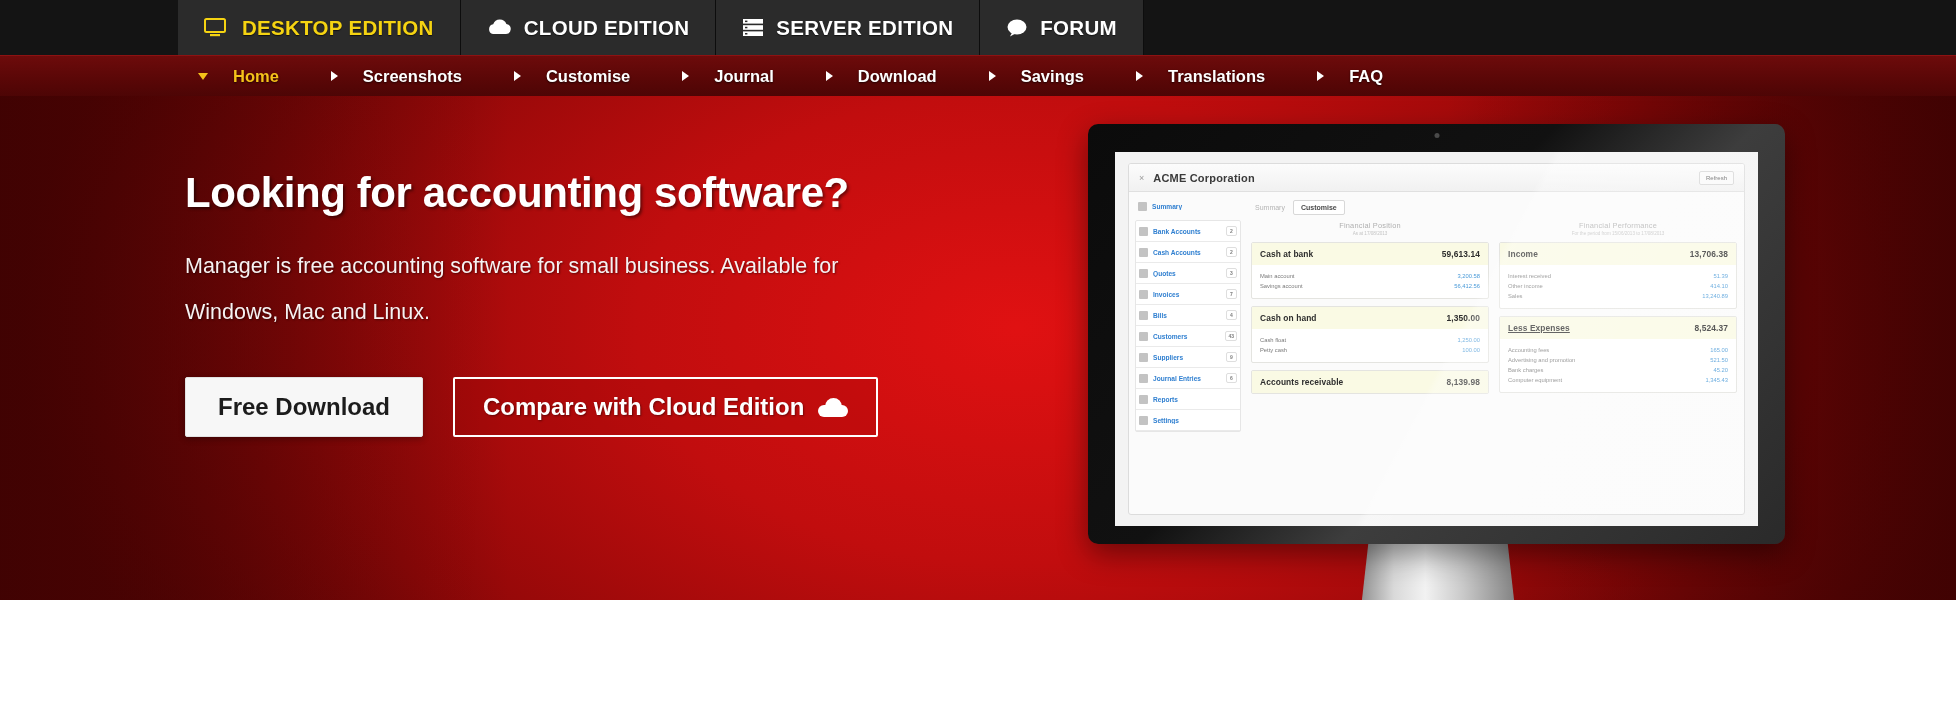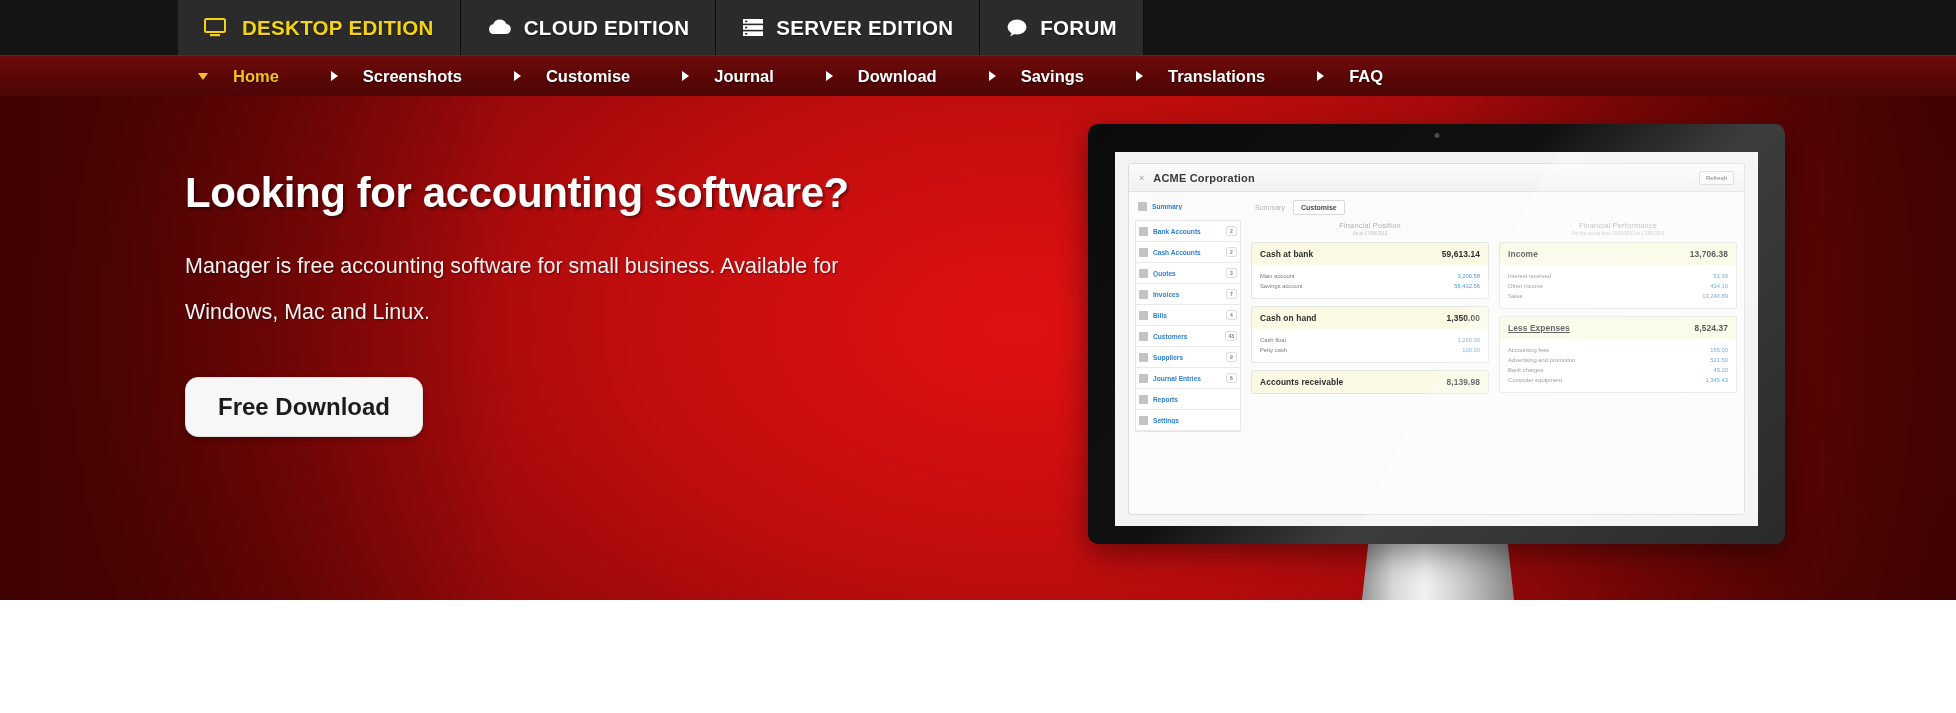--- a/index.html
+++ b/index.html
@@ -98,21 +98,21 @@
     color: #f6f2f2;
     font-size: 21.5px;
     line-height: 46px;
     text-shadow: 1px 1px 2px rgba(0,0,0,.45);
     max-width: 740px;
   }
   .cta-row { margin-top: 42px; display: flex; align-items: flex-start; gap: 30px; }
   .btn {
     display: flex; align-items: center; justify-content: flex-end; gap: 14px;
     height: 60px;
-    border-radius: 13px;
+    border-radius: 2px;
     font-size: 24px;
     font-weight: bold;
     cursor: pointer;
     white-space: nowrap;
   }
   .btn-primary {
     background: #f7f7f7;
     color: #1c1c1c;
     padding: 0 32px;
     border: 1px solid #e2e2e2;
@@ -344,20 +344,24 @@
 <div class="hero">
   <div class="hero-vignette"></div>
 
   <div class="hero-text">
     <div class="headline">Looking for accounting software?</div>
     <div class="subhead">Manager is free accounting software for small business. Available for Windows, Mac and Linux.</div>
     <div class="cta-row">
       <div class="btn btn-primary">
         <span>Free Download</span>
       </div>
+      <div class="btn btn-outline">
+        <span>Compare with Cloud Edition</span>
+        <span class="cloud-glyph"></span>
+      </div>
     </div>
   </div>
 
   <div class="monitor-wrap">
     <div class="monitor-neck"></div>
 
     <div class="monitor-body">
       <div class="webcam"></div>
       <div class="screen">
         <div class="screen-glare"></div>

